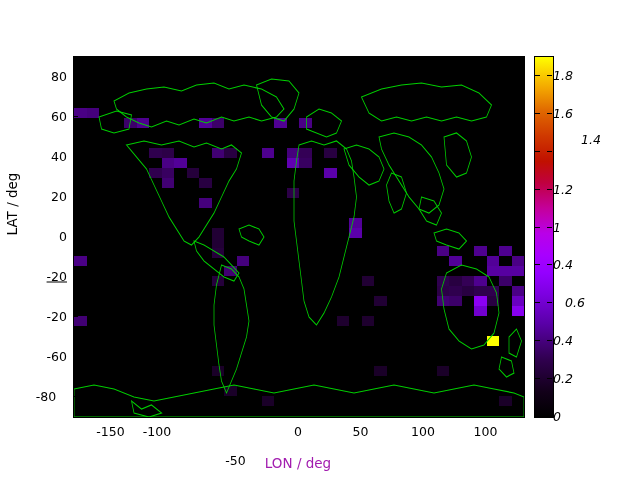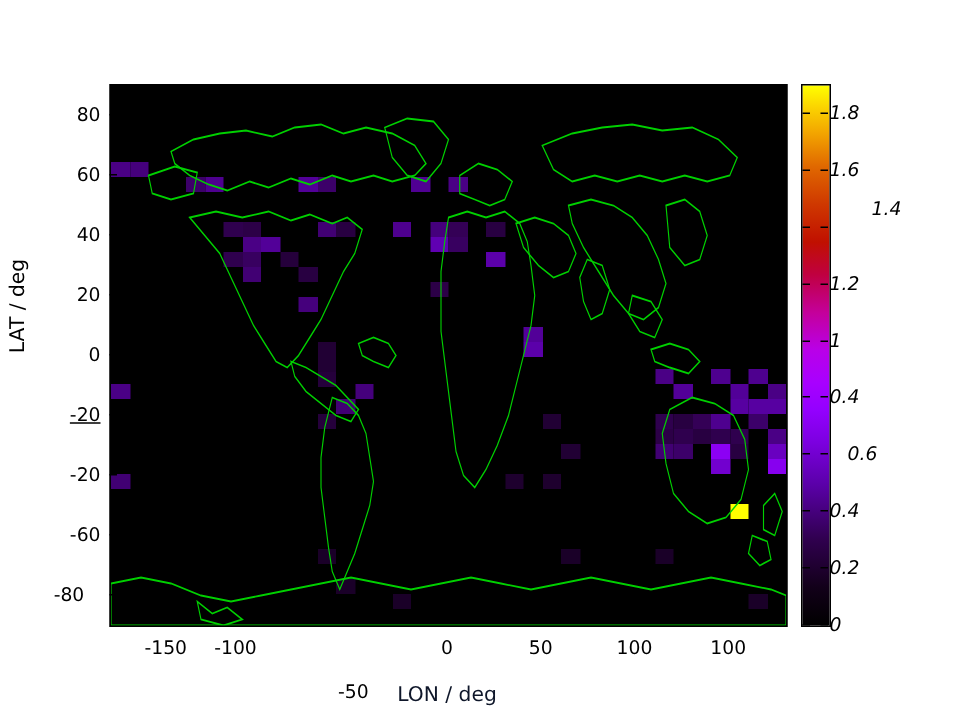--- a/index.html
+++ b/index.html
@@ -33,21 +33,21 @@
   #coast{pointer-events:none;}
 
   
   .tick{position:absolute;font-size:12.5px;color:#000;white-space:nowrap;}
   .xtick{transform:translateX(-50%);}
   .ytick{transform:translateY(-50%);text-align:right;}
   .tmark{position:absolute;background:#000;}
 
   #xlabel{
     position:absolute;left:0;top:455px;width:596px;
-    text-align:center;font-size:13.5px;color:#0f172a;
+    text-align:center;font-size:13.5px;color:#a21caf;
   }
   #ylabel{
     position:absolute;left:-36px;top:196px;width:96px;
     text-align:center;font-size:13.5px;color:#000;
     transform:rotate(-90deg);transform-origin:center center;
   }
 
   
   #cbar{
     position:absolute;left:534px;top:56px;width:18px;height:360px;

